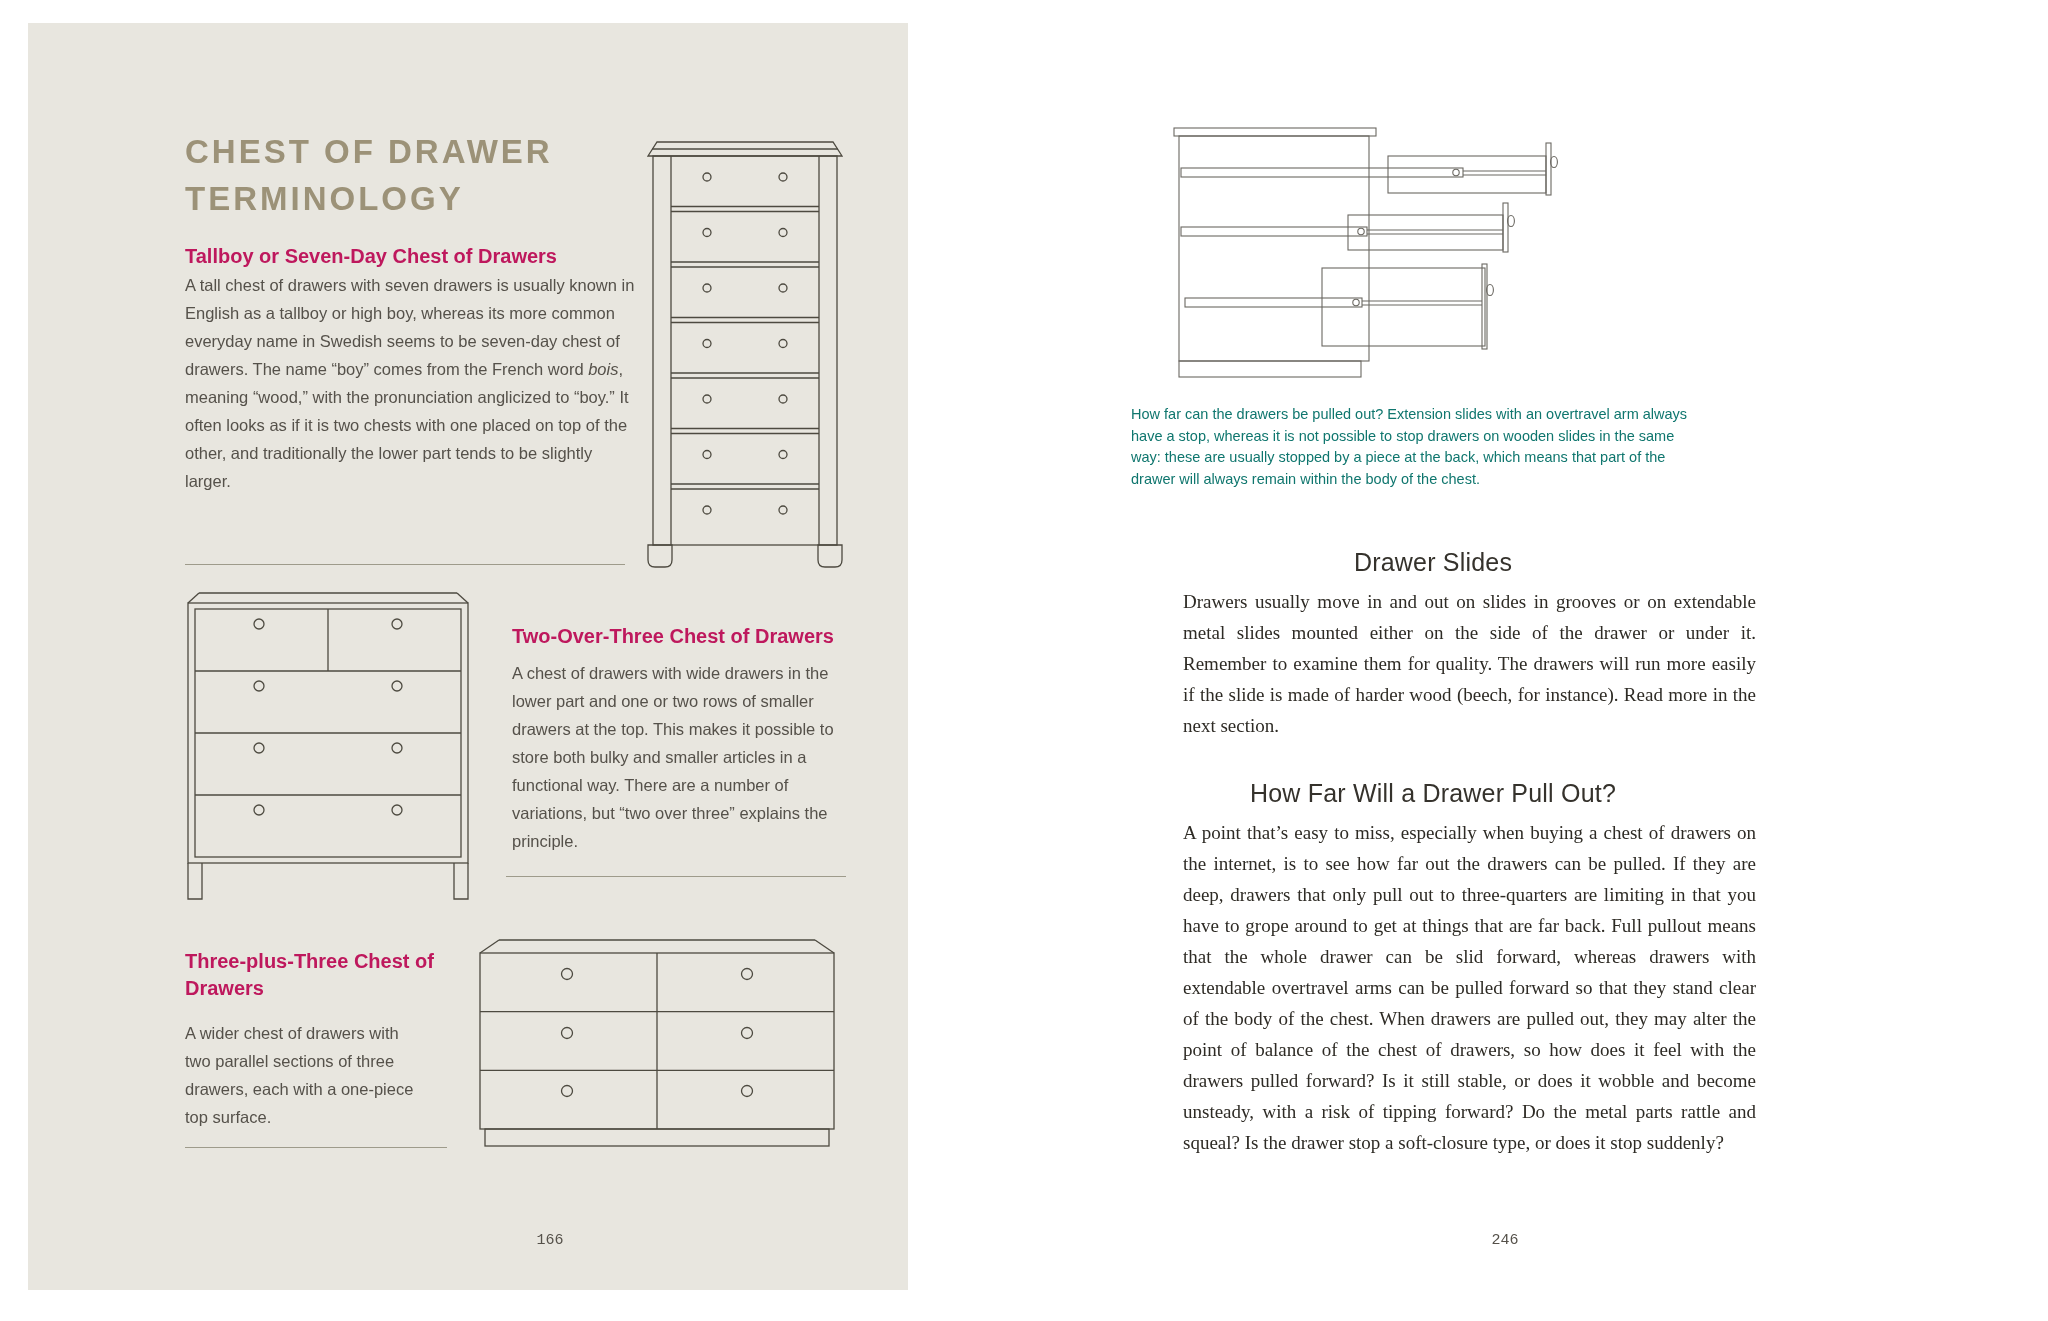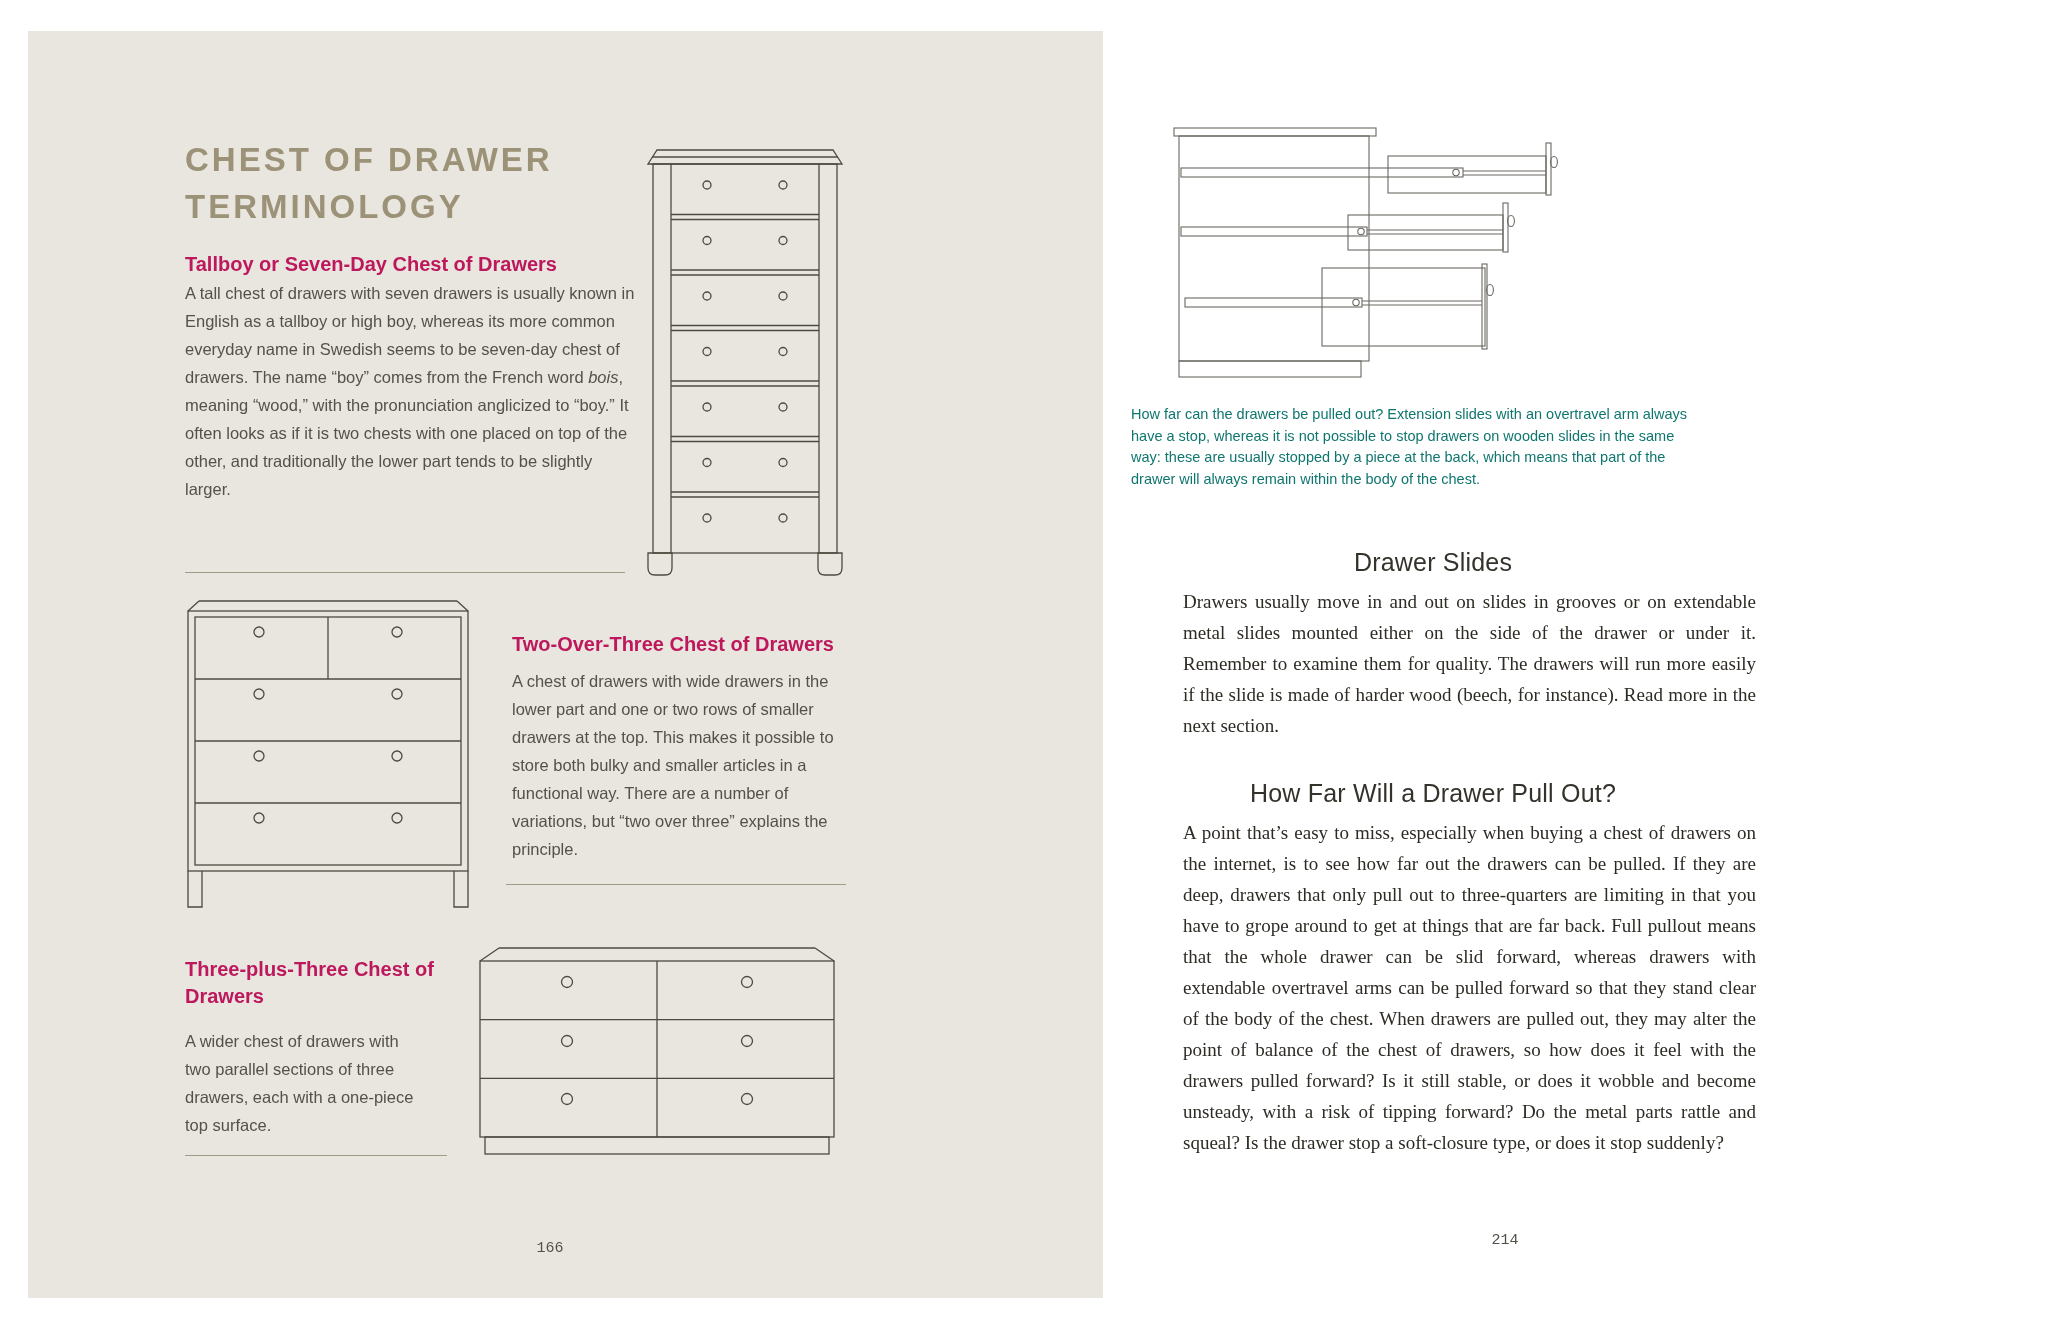--- a/index.html
+++ b/index.html
@@ -6,23 +6,22 @@
   body{
     width:2048px;height:1321px;
     background:#ffffff;
     position:relative;
     font-family:"Liberation Sans","DejaVu Sans",sans-serif;
     overflow:hidden;
   }
   .abs{position:absolute;}
   
   .page-left{
-    left:28px;top:23px;width:1075px;height:1267px;
+    left:28px;top:23px;width:880px;height:1267px;
     background:#e8e6df;
-    margin-top:8px;
   }
   .title{
     left:157px;top:105px;width:420px;
     font-size:33px;font-weight:700;letter-spacing:3px;
     line-height:1.43;color:#9c9278;
   }
   .subhead{
     font-size:20px;font-weight:700;color:#be185d;line-height:1.35;
   }
   .body-sans{
@@ -186,14 +185,14 @@
   </svg>
 
   <p class="abs caption" style="margin:0;">How far can the drawers be pulled out? Extension slides with an overtravel arm always have a stop, whereas it is not possible to stop drawers on wooden slides in the same way: these are usually stopped by a piece at the back, which means that part of the drawer will always remain within the body of the chest.</p>
 
   <div class="abs r-head" style="left:1183px;top:548px;width:500px;">Drawer Slides</div>
   <p class="abs body-serif" style="left:1183px;top:586px;width:573px;margin:0;">Drawers usually move in and out on slides in grooves or on extendable metal slides mounted either on the side of the drawer or under it. Remember to examine them for quality. The drawers will run more easily if the slide is made of harder wood (beech, for instance). Read more in the next section.</p>
 
   <div class="abs r-head" style="left:1183px;top:779px;width:500px;">How Far Will a Drawer Pull Out?</div>
   <p class="abs body-serif" style="left:1183px;top:817px;width:573px;margin:0;">A point that’s easy to miss, especially when buying a chest of drawers on the internet, is to see how far out the drawers can be pulled. If they are deep, drawers that only pull out to three-quarters are limiting in that you have to grope around to get at things that are far back. Full pullout means that the whole drawer can be slid forward, whereas drawers with extendable overtravel arms can be pulled forward so that they stand clear of the body of the chest. When drawers are pulled out, they may alter the point of balance of the chest of drawers, so how does it feel with the drawers pulled forward? Is it still stable, or does it wobble and become unsteady, with a risk of tipping forward? Do the metal parts rattle and squeal? Is the drawer stop a soft-closure type, or does it stop suddenly?</p>
 
-  <div class="abs pagenum" style="left:1455px;top:1232px;">214</div>
+  <div class="abs pagenum" style="left:1455px;top:1232px;">246</div>
 </div>
 
 </body></html>

